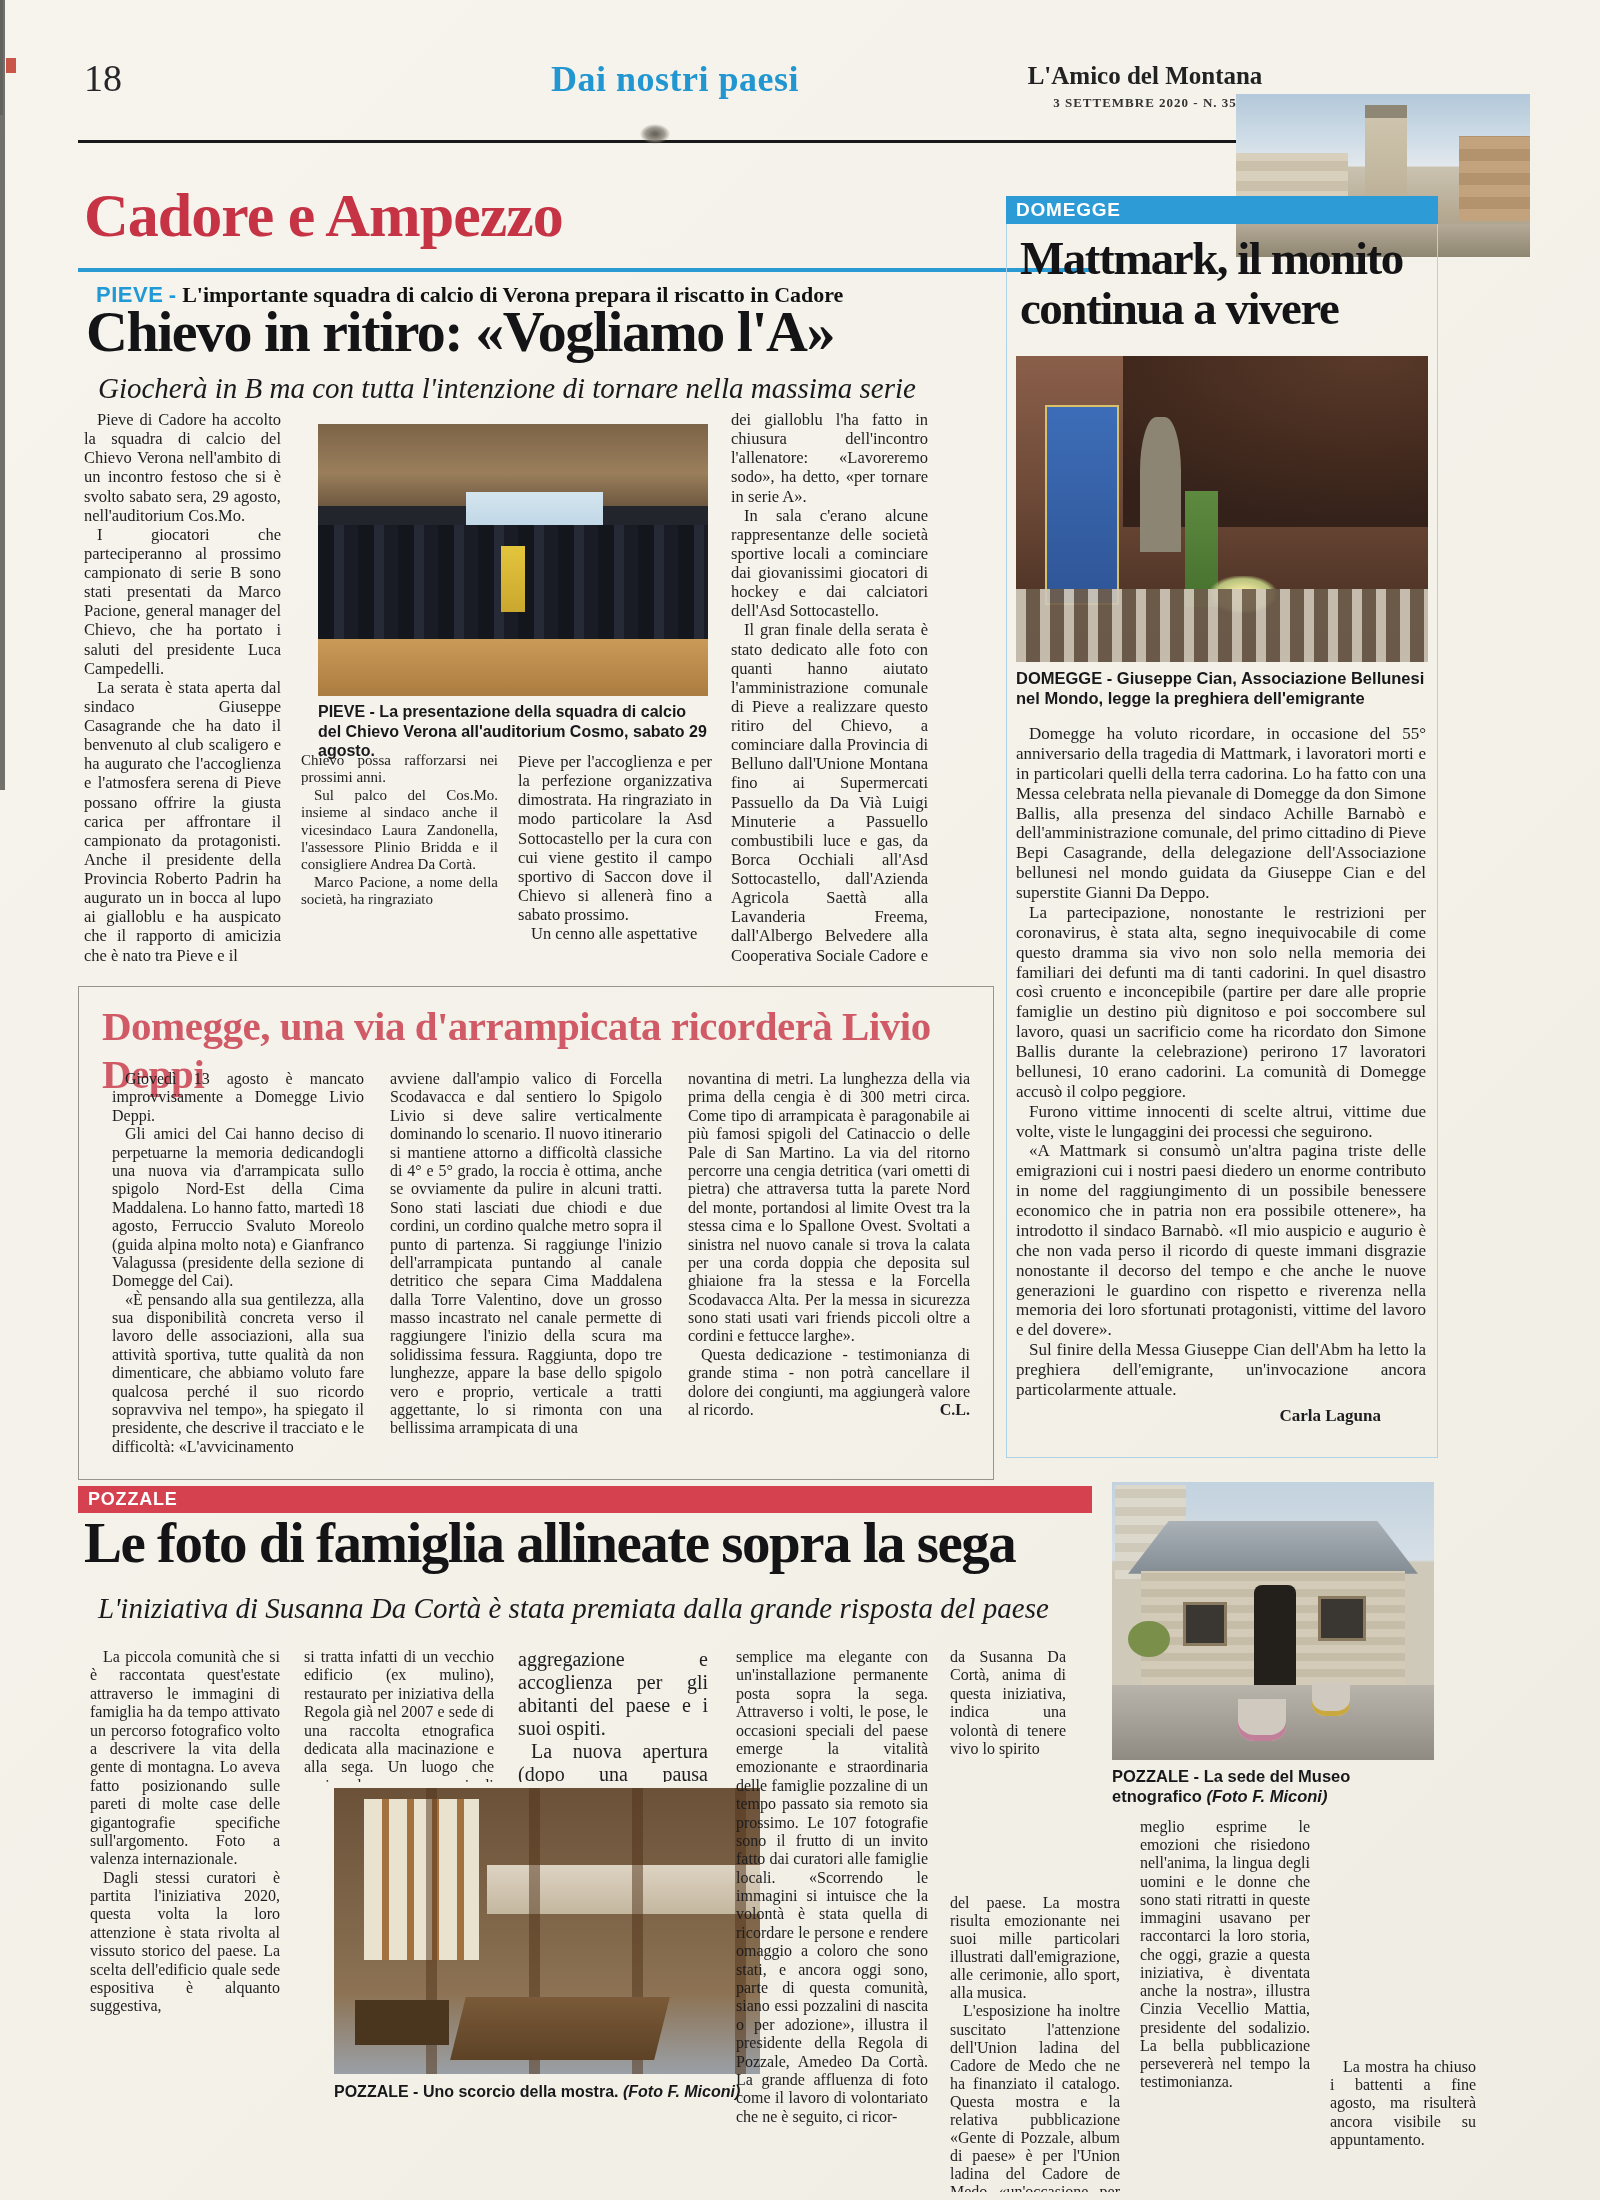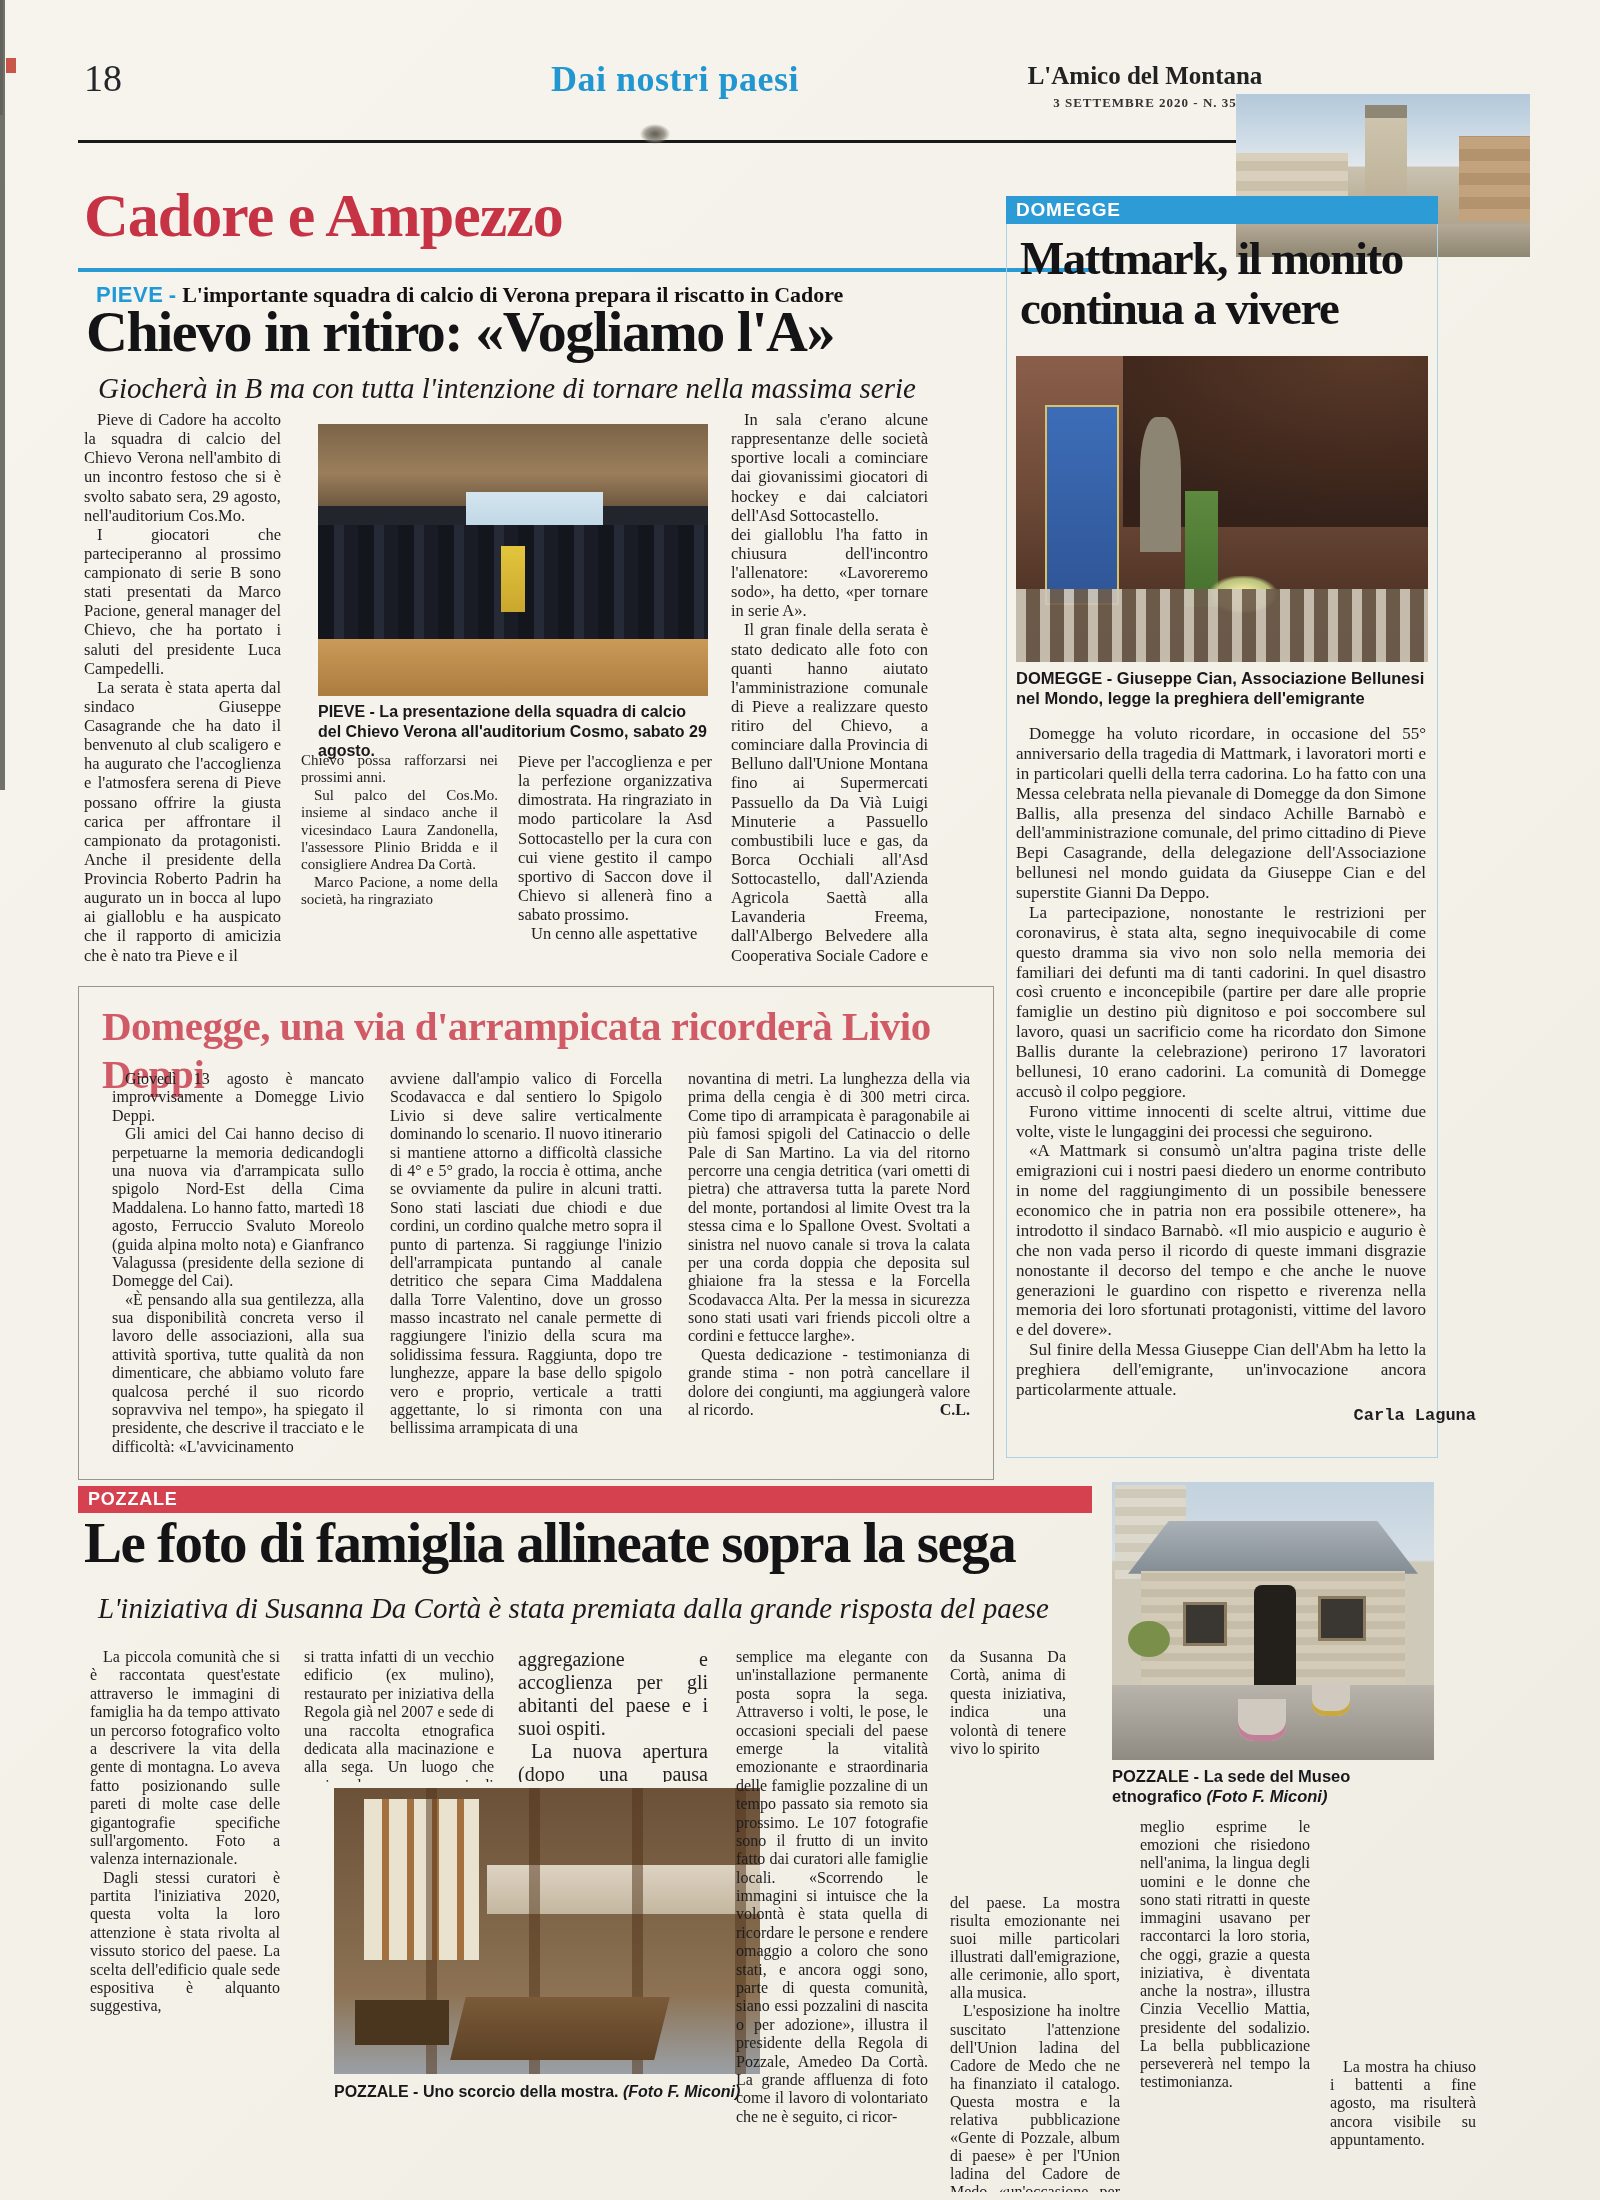--- a/index.html
+++ b/index.html
@@ -122,22 +122,22 @@
     <div class="abs bodytxt" style="left:301px;top:752px;width:197px;height:214px;font-size:15px;line-height:1.16;">
       <p style="text-indent:0;">Chievo possa rafforzarsi nei prossimi anni.</p>
       <p>Sul palco del Cos.Mo. insieme al sindaco anche il vicesindaco Laura Zandonella, l'assessore Plinio Bridda e il consigliere Andrea Da Cortà.</p>
       <p>Marco Pacione, a nome della società, ha ringraziato</p>
     </div>
     <div class="abs bodytxt" style="left:518px;top:752px;width:194px;height:214px;font-size:16.5px;line-height:1.16;">
       <p style="text-indent:0;">Pieve per l'accoglienza e per la perfezione organizzativa dimostrata. Ha ringraziato in modo particolare la Asd Sottocastello per la cura con cui viene gestito il campo sportivo di Saccon dove il Chievo si allenerà fino a sabato prossimo.</p>
       <p>Un cenno alle aspettative</p>
     </div>
     <div class="abs bodytxt" style="left:731px;top:410px;width:197px;height:556px;font-size:16.5px;line-height:1.16;">
+      <p style="text-indent:0;">dei gialloblu l'ha fatto in chiusura dell'incontro l'allenatore: «Lavoreremo sodo», ha detto, «per tornare in serie A».</p>
       <p>In sala c'erano alcune rappresentanze delle società sportive locali a cominciare dai giovanissimi giocatori di hockey e dai calciatori dell'Asd Sottocastello.</p>
-      <p style="text-indent:0;">dei gialloblu l'ha fatto in chiusura dell'incontro l'allenatore: «Lavoreremo sodo», ha detto, «per tornare in serie A».</p>
       <p>Il gran finale della serata è stato dedicato alle foto con quanti hanno aiutato l'amministrazione comunale di Pieve a realizzare questo ritiro del Chievo, a cominciare dalla Provincia di Belluno dall'Unione Montana fino ai Supermercati Passuello da Da Vià Luigi Minuterie a Passuello combustibili luce e gas, da Borca Occhiali all'Asd Sottocastello, dall'Azienda Agricola Saettà alla Lavanderia Freema, dall'Albergo Belvedere alla Cooperativa Sociale Cadore e all'Albergo Al Sole.</p>
     </div>
   </section>
 
   <section>
     <div class="abs box" style="left:78px;top:986px;width:916px;height:494px;border:1px solid #9a958c;"></div>
     <h2 class="abs" style="left:102px;top:1002px;width:870px;margin:0;font-size:41px;font-weight:700;color:#d05a66;letter-spacing:-0.5px;">Domegge, una via d'arrampicata ricorderà Livio Deppi</h2>
     <div class="abs bodytxt" style="left:112px;top:1070px;width:252px;height:396px;font-size:16px;line-height:1.15;">
       <p>Giovedì 13 agosto è mancato improvvisamente a Domegge Livio Deppi.</p>
       <p>Gli amici del Cai hanno deciso di perpetuarne la memoria dedicandogli una nuova via d'arrampicata sullo spigolo Nord-Est della Cima Maddalena. Lo hanno fatto, martedì 18 agosto, Ferruccio Svaluto Moreolo (guida alpina molto nota) e Gianfranco Valagussa (presidente della sezione di Domegge del Cai).</p>
@@ -166,21 +166,21 @@
       <div class="m-bal"></div>
     </div>
     <div class="abs cap" style="left:1016px;top:668px;width:412px;font-size:16.5px;">DOMEGGE - Giuseppe Cian, Associazione Bellunesi nel Mondo, legge la preghiera dell'emigrante</div>
     <div class="abs bodytxt" style="left:1016px;top:724px;width:410px;height:676px;font-size:17px;line-height:1.17;">
       <p>Domegge ha voluto ricordare, in occasione del 55° anniversario della tragedia di Mattmark, i lavoratori morti e in particolari quelli della terra cadorina. Lo ha fatto con una Messa celebrata nella pievanale di Domegge da don Simone Ballis, alla presenza del sindaco Achille Barnabò e dell'amministrazione comunale, del primo cittadino di Pieve Bepi Casagrande, della delegazione dell'Associazione bellunesi nel mondo guidata da Giuseppe Cian e del superstite Gianni Da Deppo.</p>
       <p>La partecipazione, nonostante le restrizioni per coronavirus, è stata alta, segno inequivocabile di come questo dramma sia vivo non solo nella memoria dei familiari dei defunti ma di tanti cadorini. In quel disastro così cruento e inconcepibile (partire per dare alle proprie famiglie un destino più dignitoso e poi soccombere sul lavoro, quasi un sacrificio come ha ricordato don Simone Ballis durante la celebrazione) perirono 17 lavoratori bellunesi, 10 erano cadorini. La comunità di Domegge accusò il colpo peggiore.</p>
       <p>Furono vittime innocenti di scelte altrui, vittime due volte, viste le lungaggini dei processi che seguirono.</p>
       <p>«A Mattmark si consumò un'altra pagina triste delle emigrazioni cui i nostri paesi diedero un enorme contributo in nome del raggiungimento di un possibile benessere economico che in patria non era possibile ottenere», ha introdotto il sindaco Barnabò. «Il mio auspicio e augurio è che non vada perso il ricordo di queste immani disgrazie nonostante il decorso del tempo e che anche le nuove generazioni le guardino con rispetto e riverenza nella memoria dei loro sfortunati protagonisti, vittime del lavoro e del dovere».</p>
       <p>Sul finire della Messa Giuseppe Cian dell'Abm ha letto la preghiera dell'emigrante, un'invocazione ancora particolarmente attuale.</p>
     </div>
-    <div class="abs byline" style="left:1072px;top:1406px;width:404px;font-size:17px;font-family:Liberation Mono, monospace;">Carla Laguna</div>
+    <div class="abs byline" style="left:977px;top:1406px;width:404px;font-size:17px;">Carla Laguna</div>
   </section>
 
   <section>
     <div class="abs bar" style="left:78px;top:1486px;width:1014px;height:27px;background:#d5414f;line-height:27px;font-size:18px;">POZZALE</div>
     <h1 class="abs hl" style="left:84px;top:1514px;width:1005px;margin:0;font-size:57px;">Le foto di famiglia allineate sopra la sega</h1>
     <div class="abs sub" style="left:98px;top:1592px;width:990px;">L'iniziativa di Susanna Da Cortà è stata premiata dalla grande risposta del paese</div>
 
     <div class="abs ph ph-museo" style="left:1112px;top:1482px;width:322px;height:278px;">
       <div class="e-bb"></div>
       <div class="e-roof"></div>

